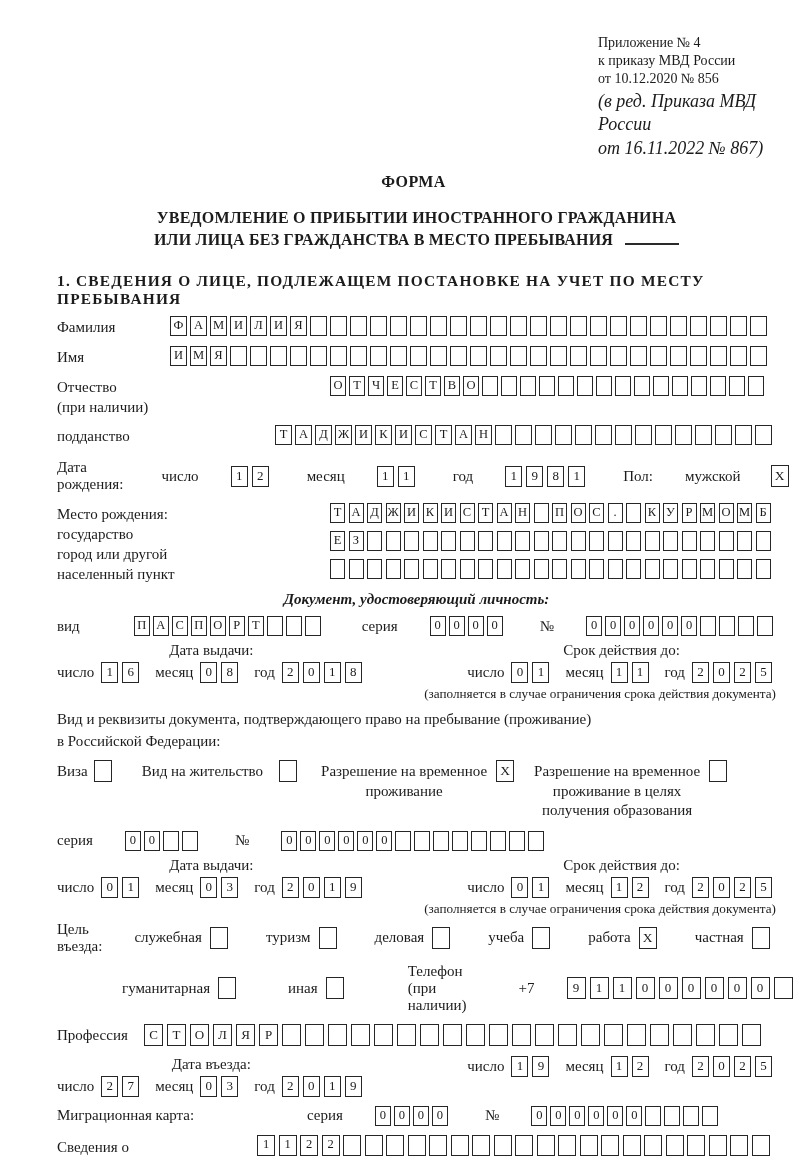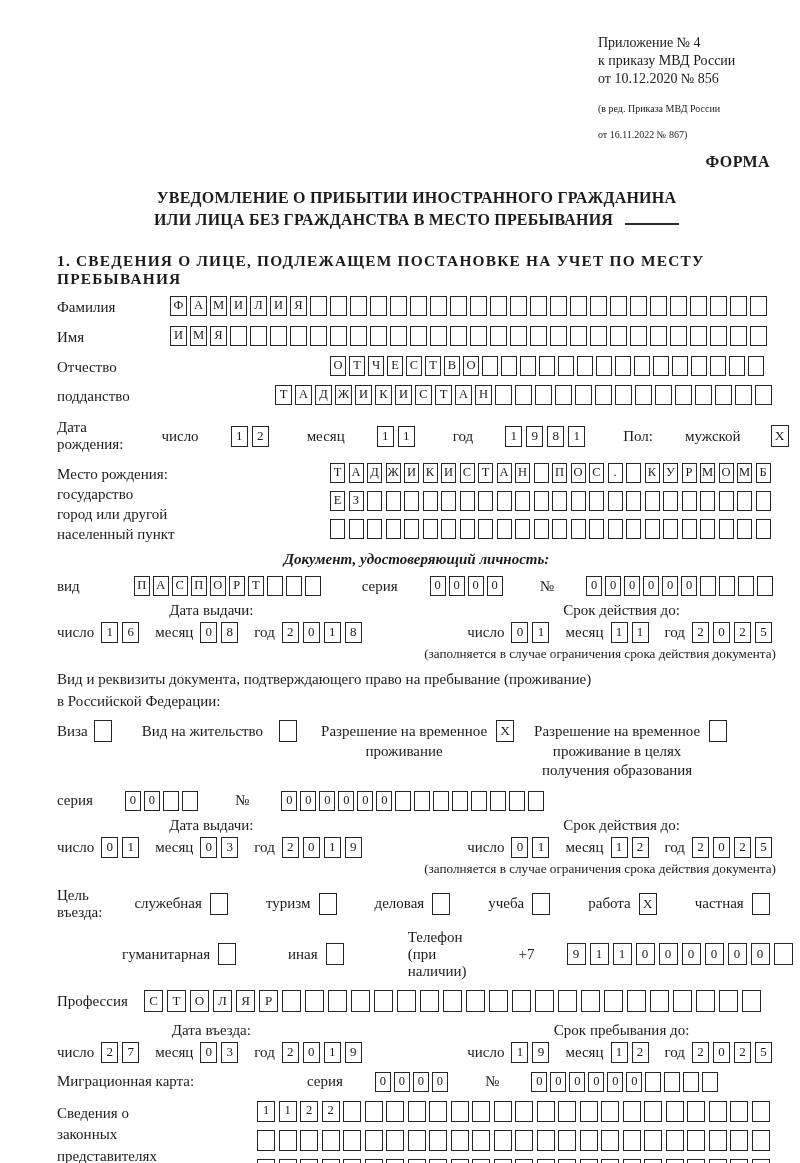--- a/index.html
+++ b/index.html
@@ -6,22 +6,22 @@
   html,body { background:#ffffff; }
   body {
     width:800px; height:1163px; overflow:hidden;
     font-family:"Liberation Serif","DejaVu Serif",serif;
     color:#1b1b1b;
   }
   .page { padding:34px 24px 0 57px; }
 
   
   .hdr { margin-left:auto; width:178px; font-size:14px; line-height:1.3; }
-  .hdr .sub { font-size:10px; margin-top:13px; }
-  .forma { text-align:right; font-weight:bold; font-size:16px; margin:12px 6px 0 0; letter-spacing:.4px; }
+  .hdr .sub { font-size:18px; margin-top:1px;font-style:italic; }
+  .forma { text-align:center; font-weight:bold; font-size:16px; margin:12px 6px 0 0; letter-spacing:.4px; }
 
   
   .title { text-align:center; font-weight:bold; font-size:16px; line-height:1.42; margin-top:16px; letter-spacing:.2px; }
   .blank { display:inline-block; width:54px; border-bottom:2.4px solid #2a2a2a; margin-left:12px; }
 
   .sec1 { font-weight:bold; font-size:15.4px; margin-top:20px; letter-spacing:1.2px; }
 
   
   .row { display:flex; align-items:flex-start; margin-top:8px; }
   .lbl { font-size:15px; line-height:1.32; flex-shrink:0; padding-top:2px; }
@@ -170,20 +170,21 @@
         <span class="cell"></span>
         <span class="cell"></span>
         <span class="cell"></span>
         <span class="cell"></span>
       </div>
   </div>
 
   <div class="row">
     <div class="lbl w273">
       <div>Отчество</div>
+      <div>(при наличии)</div>
     </div>
     <div class="cells c23">
         <span class="cell">О</span>
         <span class="cell">Т</span>
         <span class="cell">Ч</span>
         <span class="cell">Е</span>
         <span class="cell">С</span>
         <span class="cell">Т</span>
         <span class="cell">В</span>
         <span class="cell">О</span>
@@ -536,21 +537,21 @@
             <span class="cell">2</span>
             <span class="cell">0</span>
             <span class="cell">2</span>
             <span class="cell">5</span>
           </span>
       </div>
     </div>
   </div>
   <div class="note">(заполняется в случае ограничения срока действия документа)</div>
 
-  <div class="inline-row" style="margin-top:10px;font-family:Liberation Serif, serif;">
+  <div class="inline-row" style="margin-top:4px;font-family:Liberation Serif, serif;">
     <span class="ilbl">Цель въезда:</span>
     <span class="popt">
       <span class="plbl">служебная</span>
       <span class="cbox"></span>
     </span>
     <span class="popt gap14">
       <span class="plbl">туризм</span>
       <span class="cbox"></span>
     </span>
     <span class="popt gap14">
@@ -650,21 +651,20 @@
         <span class="dl">год</span>
         <span class="cells cdate">
             <span class="cell">2</span>
             <span class="cell">0</span>
             <span class="cell">1</span>
             <span class="cell">9</span>
           </span>
       </div>
     </div>
     <div class="dgroup">
-      <div class="dheading">Срок пребывания до:</div>
       <div class="drow">
         <span class="dl">число</span>
         <span class="cells cdate">
             <span class="cell">1</span>
             <span class="cell">9</span>
           </span>
         <span class="dl">месяц</span>
         <span class="cells cdate">
             <span class="cell">1</span>
             <span class="cell">2</span>

